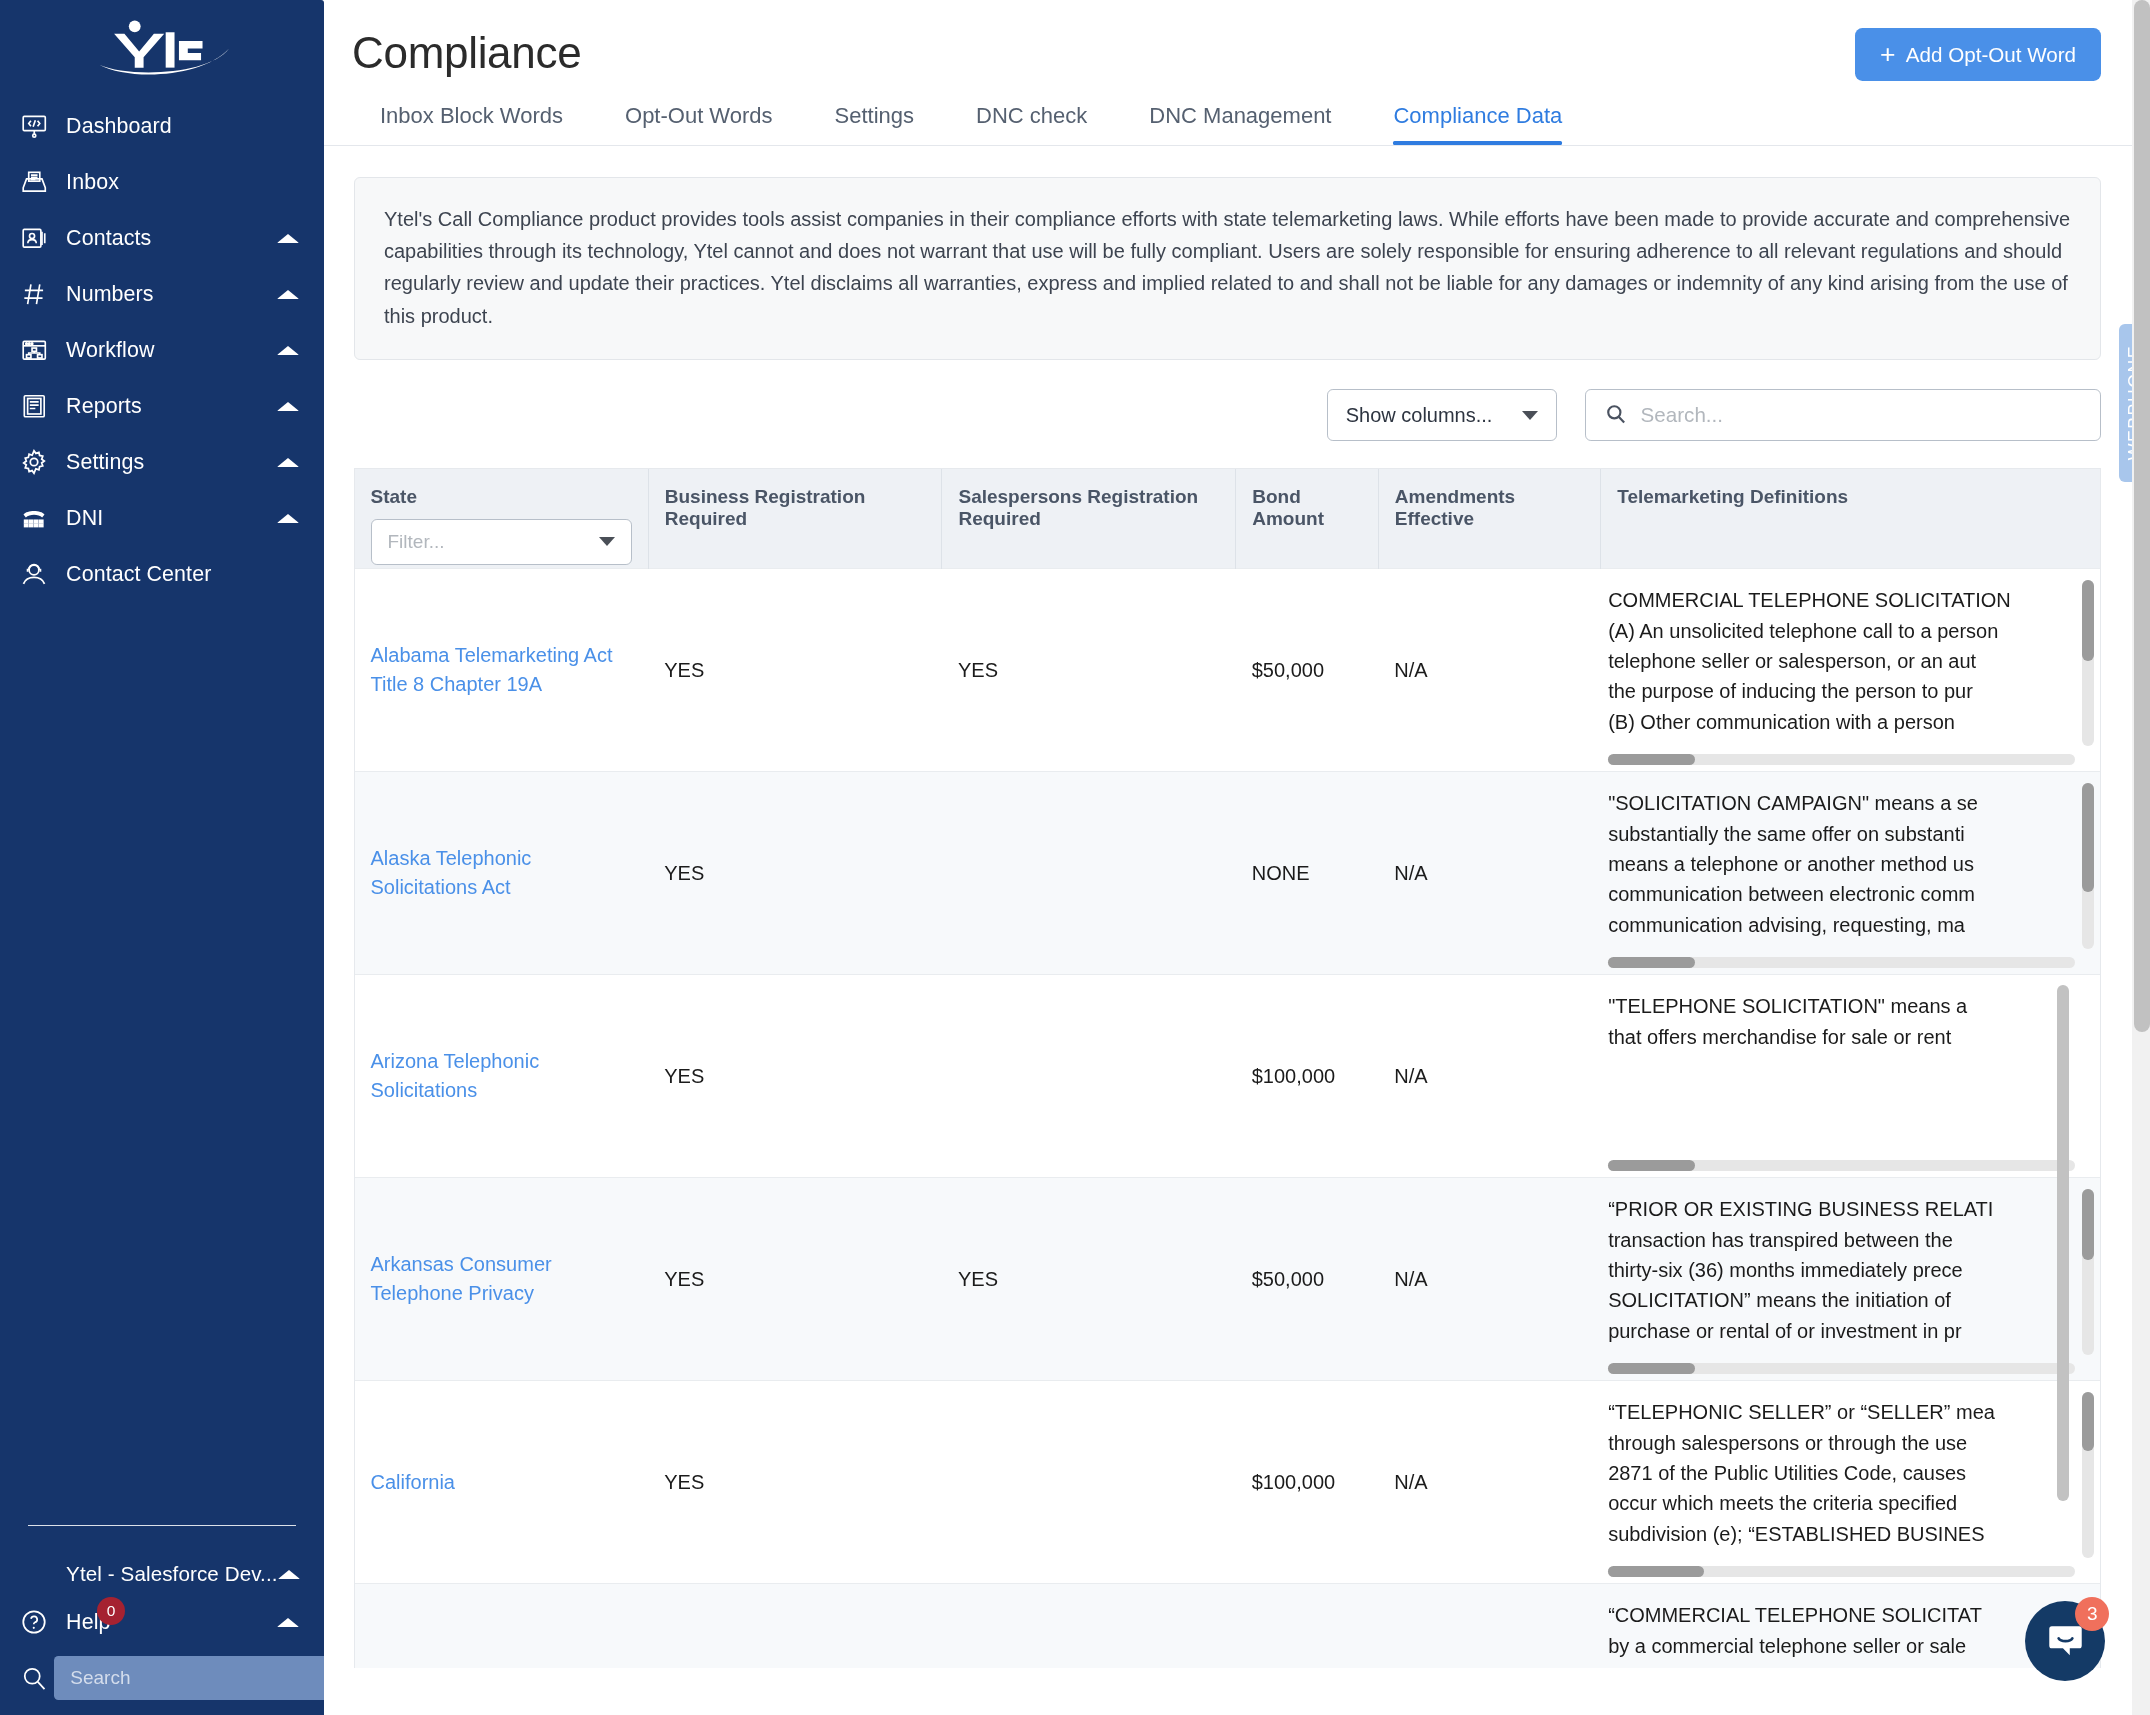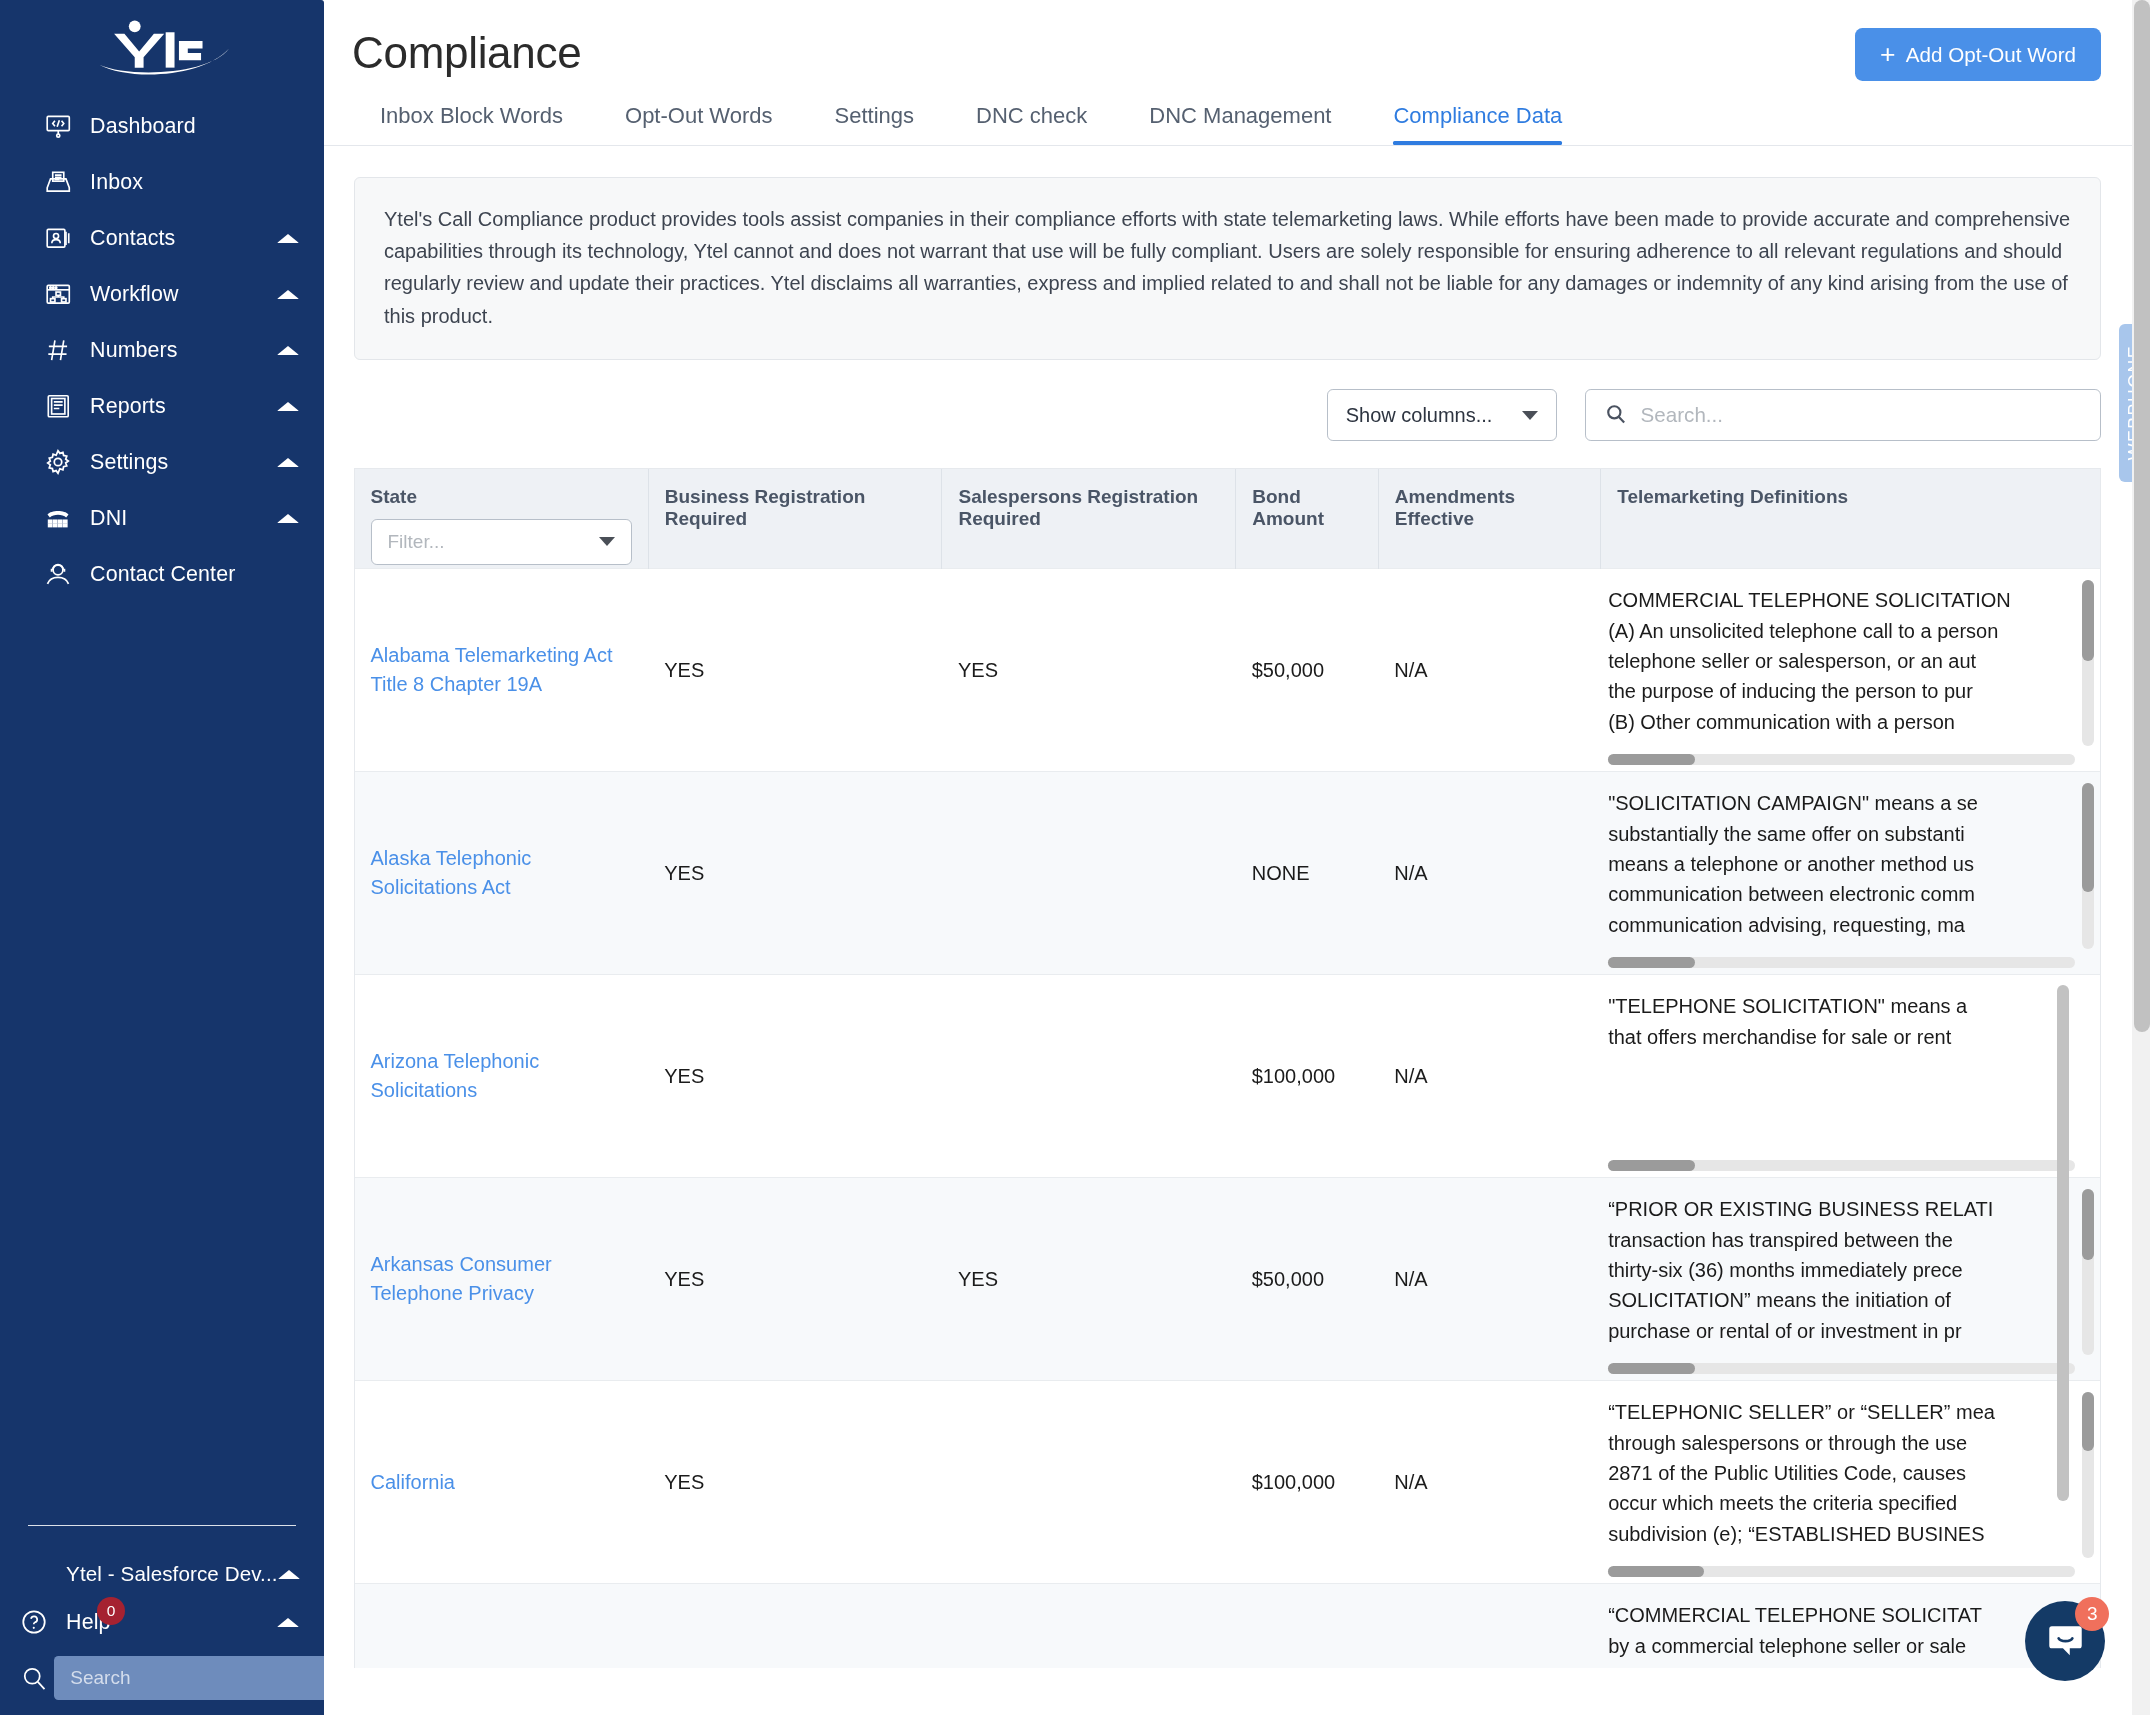--- a/index.html
+++ b/index.html
@@ -16,21 +16,21 @@
     width: 324px; height: 1716px;
     background: #16356b;
     flex: 0 0 324px;
     position: relative;
     display: flex; flex-direction: column;
     border-top-right-radius: 2.9px;
   }
   .brand { height: 94px; display: flex; align-items: center; justify-content: center; }
   .brand svg { display:block; }
 
-  .nav { margin-top: 4.4px; padding-left: 24px; }
+  .nav { margin-top: 4.4px; }
   .nav-item {
     display: flex; align-items: center;
     height: 56px;
     padding: 0 25px 0 13.3px;
     color: #ffffff;
     cursor: pointer;
   }
   .nav-icon {
     width: 41px; flex: 0 0 41px;
     display: flex; align-items: center; justify-content: center;
@@ -305,48 +305,48 @@
       <div class="nav-item">
         <span class="nav-icon">
           <svg width="26.5" height="26.5" viewBox="0 0 24 24" fill="none" stroke="#fff" stroke-width="1.5">
             <rect x="2" y="4" width="16" height="16" rx="1"></rect>
             <circle cx="10" cy="10" r="2.3"></circle>
             <path d="M6.2 16.5 c0-2.2 1.8-3.3 3.8-3.3 s3.8 1.1 3.8 3.3"></path>
             <path d="M19 6 v12 M21.5 7.5 v9"></path>
           </svg>
         </span>
         <span class="nav-label">Contacts</span>
+        <span class="caret-up"></span>
+      </div>
+
+      <div class="nav-item">
+        <span class="nav-icon">
+          <svg width="26.5" height="26.5" viewBox="0 0 24 24" fill="none" stroke="#fff" stroke-width="1.5">
+            <path d="M9 3 L6 21 M17 3 L14 21 M3.5 8.5 H20 M3 15.5 H19.5"></path>
+          </svg>
+        </span>
+        <span class="nav-label">Numbers</span>
         <span class="caret-up"></span>
       </div>
 
       <div class="nav-item">
         <span class="nav-icon">
           <svg width="26.5" height="26.5" viewBox="0 0 24 24" fill="none" stroke="#fff" stroke-width="1.5">
             <rect x="2" y="4" width="20" height="16" rx="1"></rect>
             <path d="M2 8 h20"></path>
             <circle cx="5" cy="6" r=".7" fill="#fff"></circle>
               <circle cx="7.5" cy="6" r=".7" fill="#fff"></circle>
               <circle cx="10" cy="6" r=".7" fill="#fff"></circle>
             <rect x="10" y="10" width="4" height="3"></rect>
             <rect x="5" y="16" width="4" height="3"></rect>
             <rect x="15" y="16" width="4" height="3"></rect>
             <path d="M12 13 v1.5 M7 16 v-1.5 h10 v1.5"></path>
           </svg>
         </span>
         <span class="nav-label">Workflow</span>
-        <span class="caret-up"></span>
-      </div>
-
-      <div class="nav-item">
-        <span class="nav-icon">
-          <svg width="26.5" height="26.5" viewBox="0 0 24 24" fill="none" stroke="#fff" stroke-width="1.5">
-            <path d="M9 3 L6 21 M17 3 L14 21 M3.5 8.5 H20 M3 15.5 H19.5"></path>
-          </svg>
-        </span>
-        <span class="nav-label">Numbers</span>
         <span class="caret-up"></span>
       </div>
 
       <div class="nav-item">
         <span class="nav-icon">
           <svg width="26.5" height="26.5" viewBox="0 0 24 24" fill="none" stroke="#fff" stroke-width="1.5">
             <rect x="3" y="2.5" width="18" height="19" rx="1"></rect>
             <rect x="6" y="5" width="12" height="14"></rect>
             <path d="M8 8 h8 M8 11 h8 M8 14 h5"></path>
           </svg>

